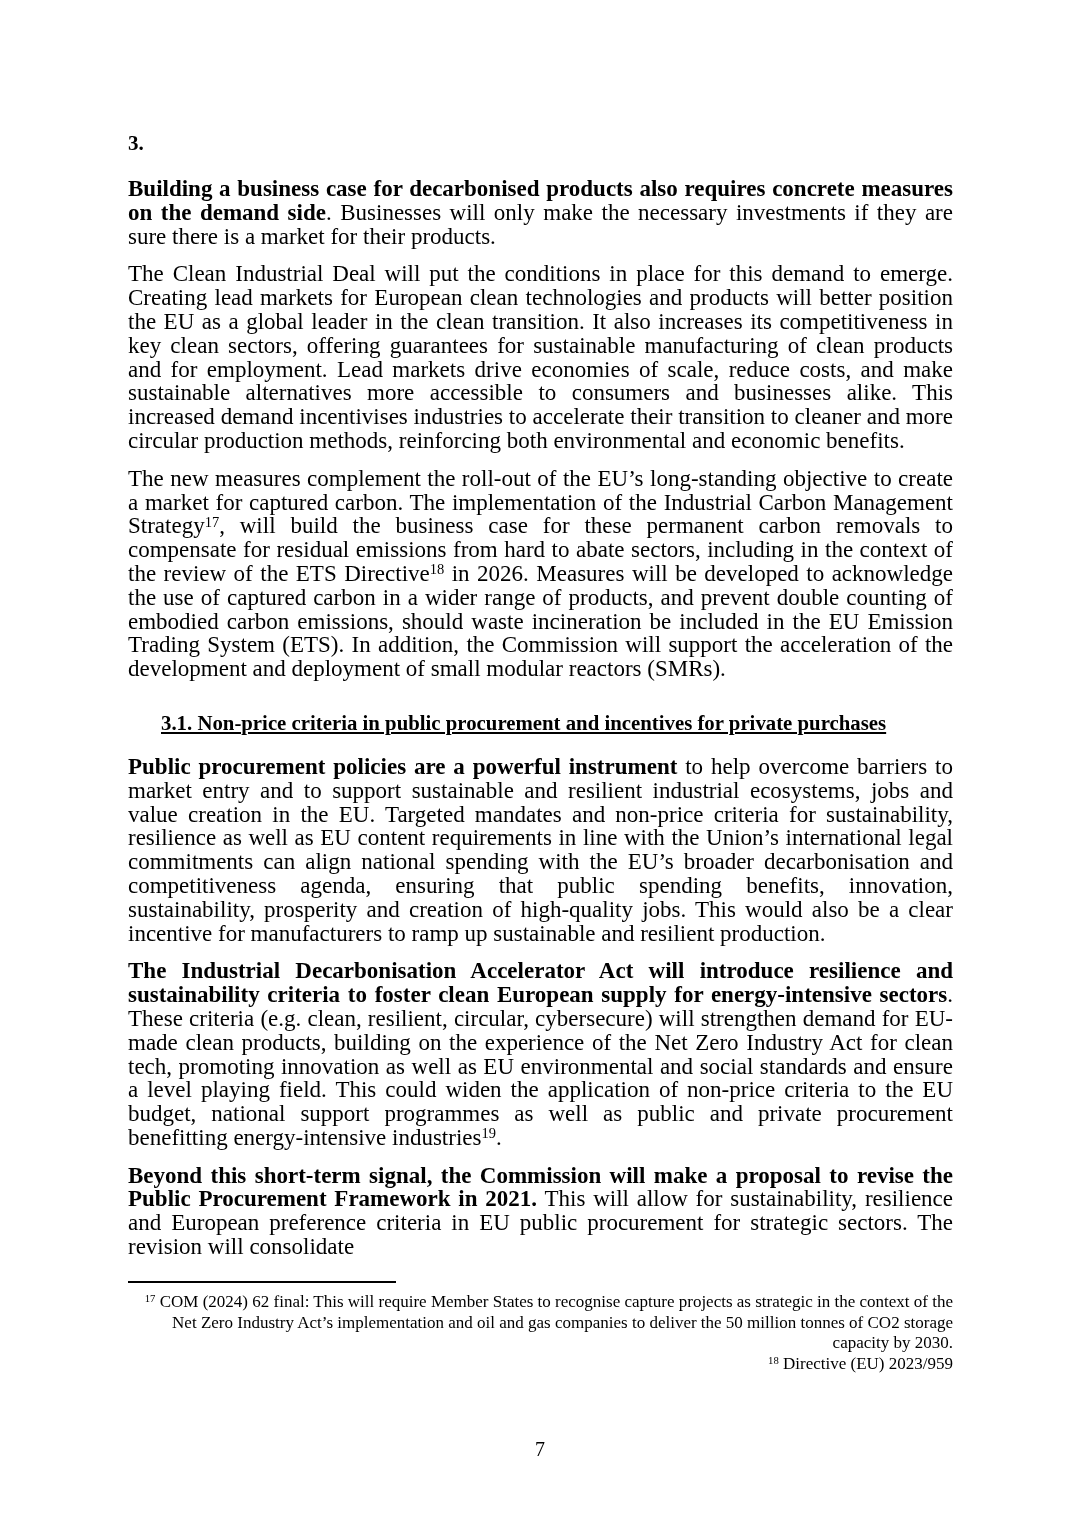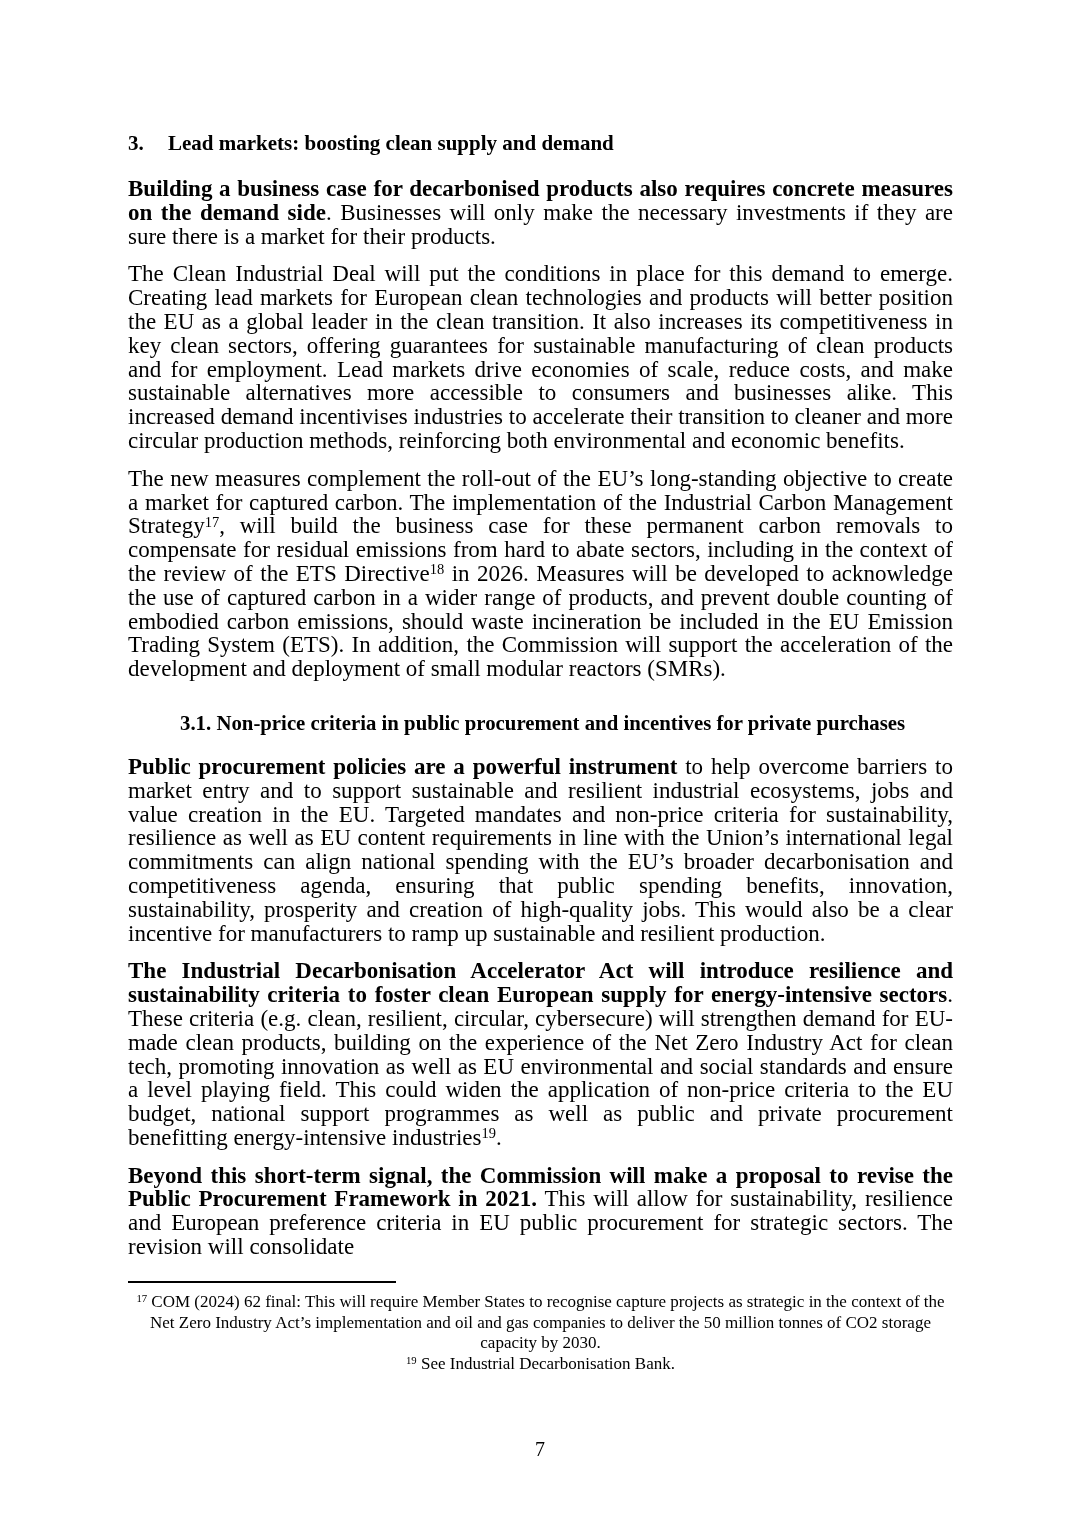--- a/index.html
+++ b/index.html
@@ -36,39 +36,40 @@
   .body-p {
     font-size: 23px;
     line-height: 23.8px;
     text-align: justify;
     margin: 0 0 14px 0;
   }
   .h-sub {
     font-size: 20.8px;
     font-weight: bold;
     line-height: 24px;
-    margin: 30px 0 20px 52px;
+    margin: 30px 0 20px 33px;
+    text-decoration: underline;
   }
   sup {
     font-size: 0.63em;
     line-height: 0;
     vertical-align: baseline;
     position: relative;
     top: -0.45em;
     margin-top: 27px;
   }
   .fn-rule {
     width: 268px;
     border-top: 2px solid #000000;
     margin: 22px 0 9px 0;
   }
   .footnotes .fn {
     font-size: 17px;
     line-height: 20.8px;
-    text-align: center;
+    text-align: right;
     margin: 0;
   }
   .page-number {
     position: absolute;
     left: 0;
     top: 1437px;
     width: 100%;
     text-align: center;
     font-size: 20px;
     line-height: 24px;
@@ -76,40 +77,39 @@
   b, .seg-b { font-weight: bold; }
 </style>
 </head>
 <body>
 
 <div class="page">
   <div class="content">
 
     <h2 class="h-main">
       <span class="h-num">3.</span>
-      <span class="h-title">Lead markets: boosting clean supply and demand</span>
     </h2>
 
     <p class="body-p"><span class="seg-b">Building a business case for decarbonised products also requires concrete measures on the demand side</span><span>. Businesses will only make the necessary investments if they are sure there is a market for their products.</span></p>
 
     <p class="body-p"><span>The Clean Industrial Deal will put the conditions in place for this demand to emerge. Creating lead markets for European clean technologies and products will better position the EU as a global leader in the clean transition. It also increases its competitiveness in key clean sectors, offering guarantees for sustainable manufacturing of clean products and for employment. Lead markets drive economies of scale, reduce costs, and make sustainable alternatives more accessible to consumers and businesses alike. This increased demand incentivises industries to accelerate their transition to cleaner and more circular production methods, reinforcing both environmental and economic benefits.</span></p>
 
     <p class="body-p"><span>The new measures complement the roll-out of the EU’s long-standing objective to create a market for captured carbon. The implementation of the Industrial Carbon Management Strategy</span><sup>17</sup><span>, will build the business case for these permanent carbon removals to compensate for residual emissions from hard to abate sectors, including in the context of the review of the ETS Directive</span><sup>18</sup><span> in 2026. Measures will be developed to acknowledge the use of captured carbon in a wider range of products, and prevent double counting of embodied carbon emissions, should waste incineration be included in the EU Emission Trading System (ETS). In addition, the Commission will support the acceleration of the development and deployment of small modular reactors (SMRs).</span></p>
 
     <h3 class="h-sub">3.1. Non-price criteria in public procurement and incentives for private purchases</h3>
 
     <p class="body-p"><span class="seg-b">Public procurement policies are a powerful instrument</span><span> to help overcome barriers to market entry and to support sustainable and resilient industrial ecosystems, jobs and value creation in the EU. Targeted mandates and non-price criteria for sustainability, resilience as well as EU content requirements in line with the Union’s international legal commitments can align national spending with the EU’s broader decarbonisation and competitiveness agenda, ensuring that public spending benefits, innovation, sustainability, prosperity and creation of high-quality jobs. This would also be a clear incentive for manufacturers to ramp up sustainable and resilient production.</span></p>
 
     <p class="body-p"><span class="seg-b">The Industrial Decarbonisation Accelerator Act will introduce resilience and sustainability criteria to foster clean European supply for energy-intensive sectors</span><span>. These criteria (e.g. clean, resilient, circular, cybersecure) will strengthen demand for EU-made clean products, building on the experience of the Net Zero Industry Act for clean tech, promoting innovation as well as EU environmental and social standards and ensure a level playing field. This could widen the application of non-price criteria to the EU budget, national support programmes as well as public and private procurement benefitting energy-intensive industries</span><sup>19</sup><span>.</span></p>
 
     <p class="body-p"><span class="seg-b">Beyond this short-term signal, the Commission will make a proposal to revise the Public Procurement Framework in 2021.</span><span> This will allow for sustainability, resilience and European preference criteria in EU public procurement for strategic sectors. The revision will consolidate</span></p>
 
     <div class="fn-rule"></div>
 
     <div class="footnotes">
       <p class="fn"><sup>17</sup><span> COM (2024) 62 final: This will require Member States to recognise capture projects as strategic in the context of the Net Zero Industry Act’s implementation and oil and gas companies to deliver the 50 million tonnes of CO2 storage capacity by 2030.</span></p>
-      <p class="fn"><sup>19</sup><span> See Industrial Decarbonisation Bank.</span></p>
+      <p class="fn"><sup>18</sup><span> Directive (EU) 2023/959</span></p>
     </div>
 
   </div>
 
   <div class="page-number">7</div>
 </div>
 
 </body></html>

